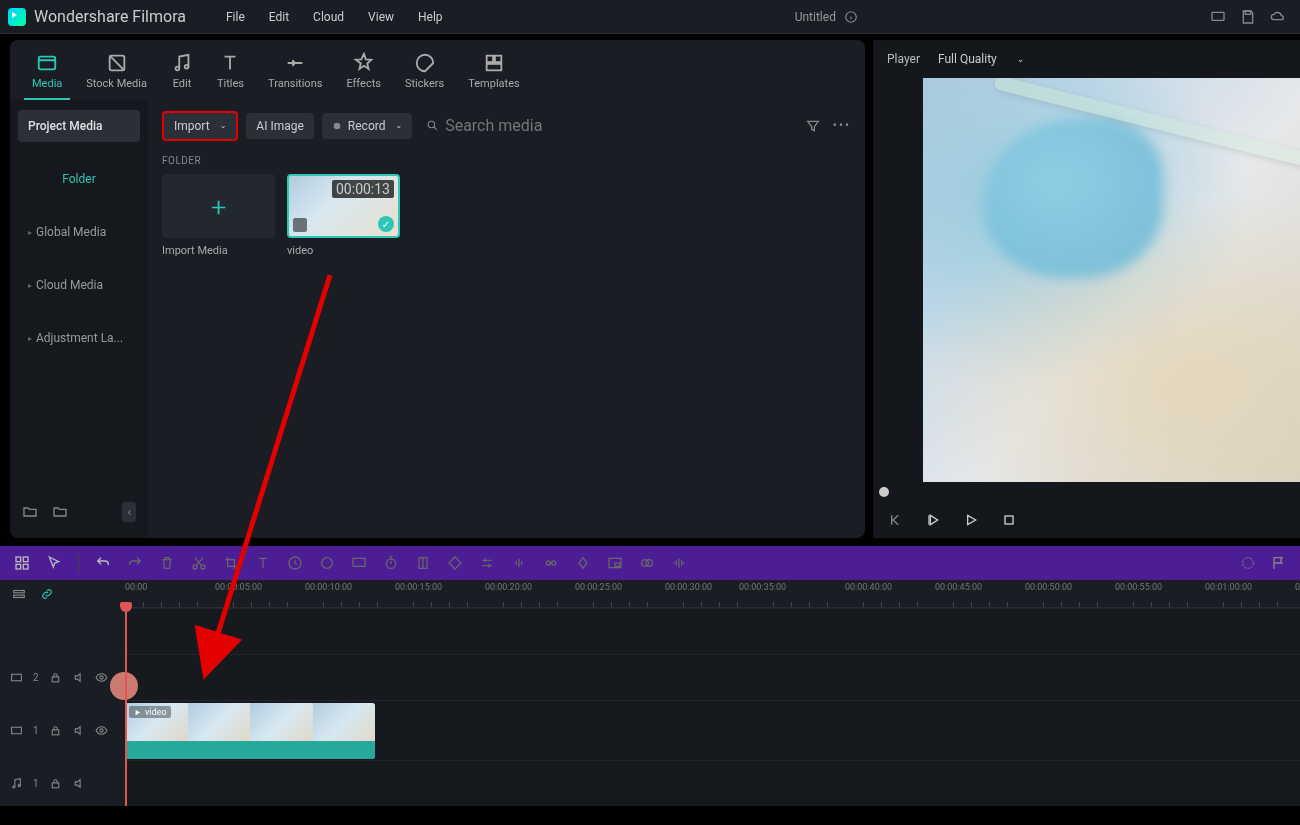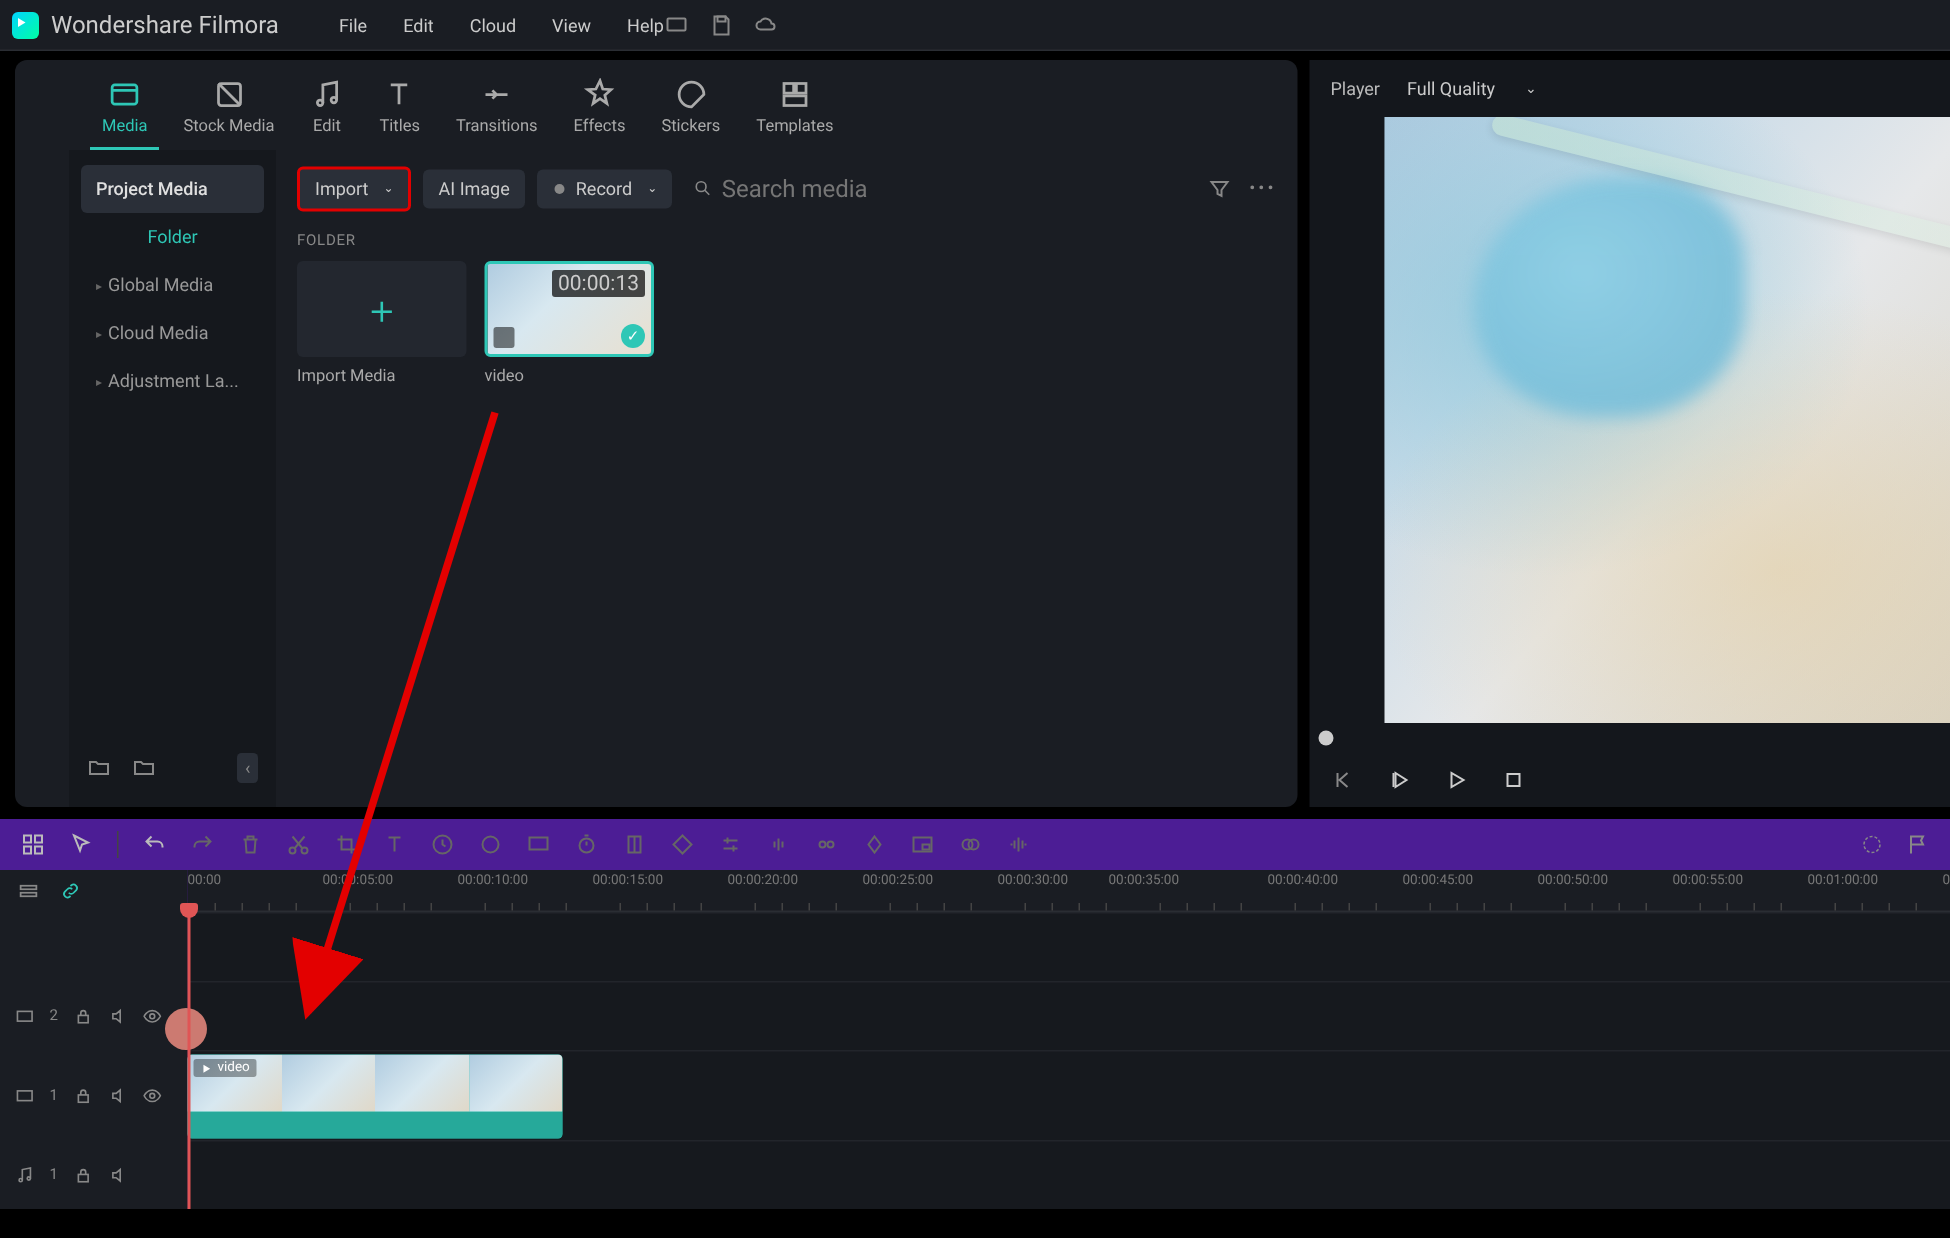--- a/index.html
+++ b/index.html
@@ -7,27 +7,27 @@
 .titlebar { height:34px; background:#1a1d23; display:flex; align-items:center; padding:0 8px; border-bottom:1px solid #2a2d33; }
 .logo { width:18px; height:18px; background:linear-gradient(135deg,#00d4ff,#00ffa3); border-radius:4px; margin-right:8px; position:relative; }
 .logo::after { content:''; position:absolute; left:4px; top:4px; width:0; height:0; border-left:5px solid #fff; border-top:3px solid transparent; border-bottom:3px solid transparent; }
 .app-name { color:#ccc; font-size:16px; margin-right:40px; }
 .menubar { display:flex; gap:24px; }
 .menubar span { color:#ccc; cursor:pointer; }
 .title-center { flex:1; display:flex; justify-content:center; align-items:center; gap:8px; color:#999; }
 .title-right { display:flex; gap:14px; padding-right:6px; }
 .title-right svg { width:16px; height:16px; }
 .top-section { display:flex; height:504px; }
-.left-panel { width:855px; background:#1a1d23; border-radius:8px; margin:6px 0 0 10px; display:flex; flex-direction:column; overflow:hidden;padding-left:36px; }
+.left-panel { width:855px; background:#1a1d23; border-radius:8px; margin:6px 0 0 10px; display:flex; flex-direction:column; overflow:hidden; }
 .tabs { display:flex; gap:8px; padding:8px 14px 0; }
 .tab { display:flex; flex-direction:column; align-items:center; gap:3px; padding:4px 8px 8px; cursor:pointer; color:#aaa; font-size:11px; }
 .tab.active { color:#2ec7b6; border-bottom:2px solid #2ec7b6; }
 .tab svg { width:22px; height:22px; }
 .panel-body { display:flex; flex:1; }
-.sidebar { width:138px; background:#15181d; padding:10px 8px; display:flex; flex-direction:column; }
+.sidebar { width:138px; background:#15181d; padding:10px 8px; display:flex; flex-direction:column;gap:21px; }
 .side-item { padding:9px 10px; border-radius:4px; color:#999; font-size:12px; cursor:pointer; display:flex; align-items:center; gap:4px; }
 .side-item.primary { background:#2a2f38; color:#e0e0e0; font-weight:500; }
 .side-item.sub { color:#2ec7b6; text-align:center; justify-content:center; }
 .side-item .chev { font-size:8px; color:#666; }
 .sidebar-bottom { margin-top:auto; display:flex; gap:14px; align-items:center; padding:6px 4px; }
 .sidebar-bottom svg { width:16px; height:16px; }
 .collapse-btn { margin-left:auto; background:#2a2f38; border-radius:3px; padding:3px 5px; color:#888; cursor:pointer; }
 .media-area { flex:1; padding:10px 14px; }
 .media-toolbar { display:flex; gap:8px; align-items:center; }
 .btn { background:#2a2f38; border-radius:4px; padding:6px 10px; color:#ccc; font-size:12px; cursor:pointer; display:flex; align-items:center; gap:6px; }
@@ -93,20 +93,28 @@
 <div class="titlebar">
   <div class="logo"></div>
   <div class="app-name">Wondershare Filmora</div>
   <div class="menubar">
     <span>File</span>
     <span>Edit</span>
     <span>Cloud</span>
     <span>View</span>
     <span>Help</span>
   </div>
+  <div class="title-center">
+    <span>Untitled</span>
+    <svg viewBox="0 0 24 24" width="14" height="14" fill="none" stroke="#888" stroke-width="2">
+        <circle cx="12" cy="12" r="9"></circle>
+        <line x1="12" y1="8" x2="12" y2="8"></line>
+        <line x1="12" y1="11" x2="12" y2="16"></line>
+      </svg>
+  </div>
   <div class="title-right">
     <svg viewBox="0 0 24 24" fill="none" stroke="#888" stroke-width="2">
         <rect x="3" y="5" width="18" height="12" rx="1"></rect>
       </svg>
     <svg viewBox="0 0 24 24" fill="none" stroke="#888" stroke-width="2">
         <path d="M5 3h11l3 3v15H5z"></path>
         <rect x="8" y="3" width="8" height="5"></rect>
       </svg>
     <svg viewBox="0 0 24 24" fill="none" stroke="#888" stroke-width="2">
         <path d="M6 16a4 4 0 010-8 6 6 0 0111 2 3 3 0 010 6H6z"></path>

